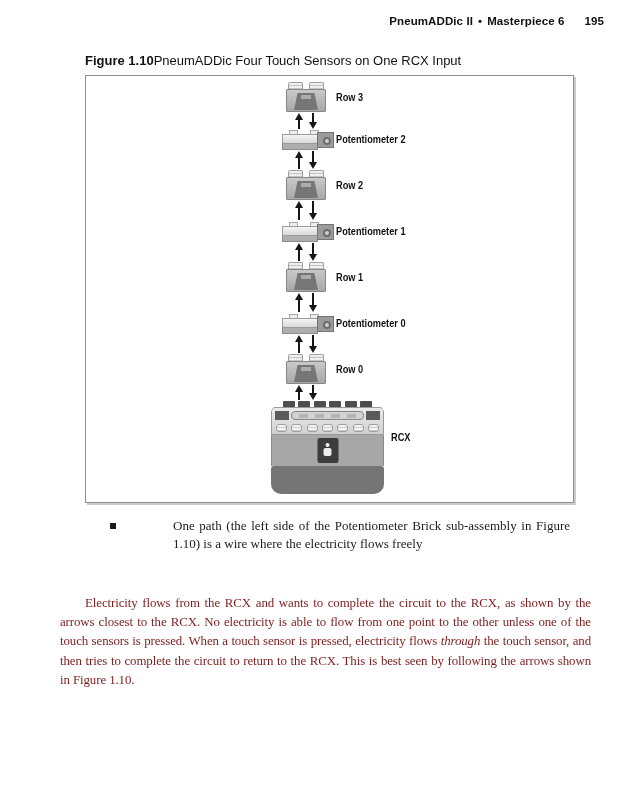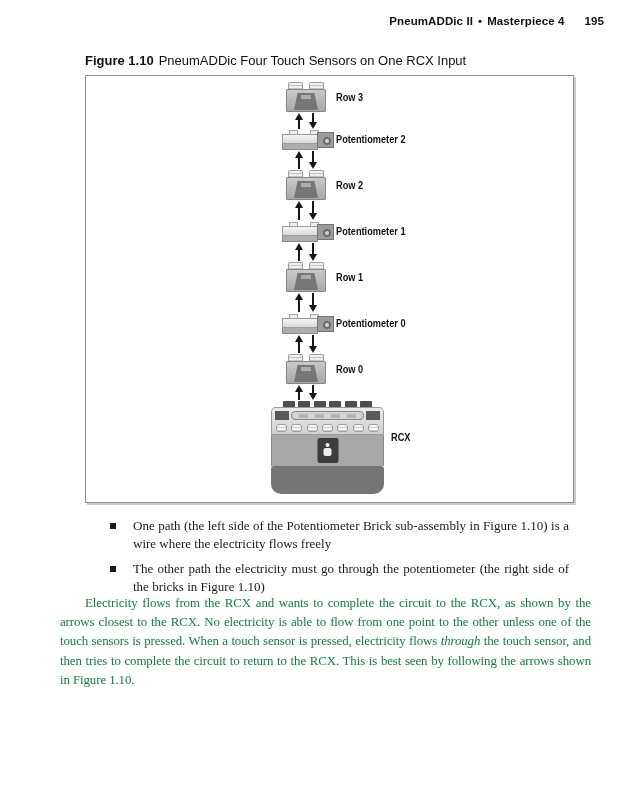--- a/index.html
+++ b/index.html
@@ -10,21 +10,21 @@
   
   .hdr { position:absolute; top:15px; right:40px; display:flex; align-items:baseline;
          font-family:"Liberation Sans", sans-serif; font-weight:bold; font-size:11.5px;
          color:#111; letter-spacing:.1px; }
   .hdr .sep { margin:0 5px; }
   .hdr .pgnum { margin-left:20px; }
 
   
   .figcap { position:absolute; top:53px; left:85px; font-family:"Liberation Sans", sans-serif;
             font-size:13px; color:#111; }
-  .figcap .cl { font-weight:bold; margin-right:5px; }
+  .figcap .cl { font-weight:bold; }
 
   
   .figbox { position:absolute; left:85px; top:75px; width:489px; height:428px;
             border:1px solid #8f8f8f; background:#fff; box-shadow:2px 2px 0 0 #cccccc; }
 
   .fig-label { position:absolute; left:250px; font-family:"Liberation Sans", sans-serif;
                font-weight:bold; font-size:11.5px; color:#111; white-space:nowrap;
                transform:scaleX(0.8); transform-origin:left center; }
 
   
@@ -91,39 +91,39 @@
                 width:8px; height:14px; }
   .rcx .glyph::before { content:""; position:absolute; top:0; left:2px; width:4px; height:4px;
                 border-radius:50%; background:#f2f2f2; }
   .rcx .glyph::after { content:""; position:absolute; top:5px; left:0; width:8px; height:8px;
                 border-radius:2px; background:#ededed; }
   .rcx .bottom { position:absolute; top:65px; left:0; right:0; bottom:0; background:#757575;
                  border-radius:3px 3px 10px 10px; }
 
   
   .bullets { position:absolute; left:110px; top:517px; width:460px; }
-  .bullet { display:flex; margin-bottom:7px; }
+  .bullet { display:flex; margin-bottom:7px;gap:40px; }
   .bmark { flex:none; width:6px; height:6px; background:#1a1a1a; margin:6px 17px 0 0; }
   .btext { width:436px; font-size:13px; line-height:18px; color:#1b1b1b; text-align:justify; }
 
   
   .para { position:absolute; left:60px; top:594px; width:531px; font-size:12.9px;
-          line-height:19.2px; color:#15803d; text-align:justify; text-indent:25px;
+          line-height:19.2px; color:#7f1d1d; text-align:justify; text-indent:25px;
           letter-spacing:-0.1px; }
   .para .it { font-style:italic; }
 </style>
 </head>
 <body>
 
 <div class="page">
 
   <div class="hdr">
     <span>PneumADDic II</span>
     <span class="sep">•</span>
-    <span>Masterpiece 4</span>
+    <span>Masterpiece 6</span>
     <span class="pgnum">195</span>
   </div>
 
   <div class="figcap">
     <span class="cl">Figure 1.10</span><span>PneumADDic Four Touch Sensors on One RCX Input</span>
   </div>
 
   <div class="figbox">
 
     <div class="ts" style="top:6px">
@@ -281,21 +281,17 @@
     </div>
     <div class="fig-label" style="left:305px;top:355px">RCX</div>
 
   </div>
 
   <div class="bullets">
     <div class="bullet">
       <span class="bmark"></span>
       <span class="btext">One path (the left side of the Potentiometer Brick sub-assembly in Figure 1.10) is a wire where the electricity flows freely</span>
     </div>
-    <div class="bullet">
-      <span class="bmark"></span>
-      <span class="btext">The other path the electricity must go through the potentiometer (the right side of the bricks in Figure 1.10)</span>
-    </div>
   </div>
 
   <p class="para"><span>Electricity flows from the RCX and wants to complete the circuit to the RCX, as shown by the arrows closest to the RCX. No electricity is able to flow from one point to the other unless one of the touch sensors is pressed. When a touch sensor is pressed, electricity flows </span><span class="it">through</span><span> the touch sensor, and then tries to complete the circuit to return to the RCX. This is best seen by following the arrows shown in Figure 1.10.</span></p>
 
 </div>
 
 </body></html>

